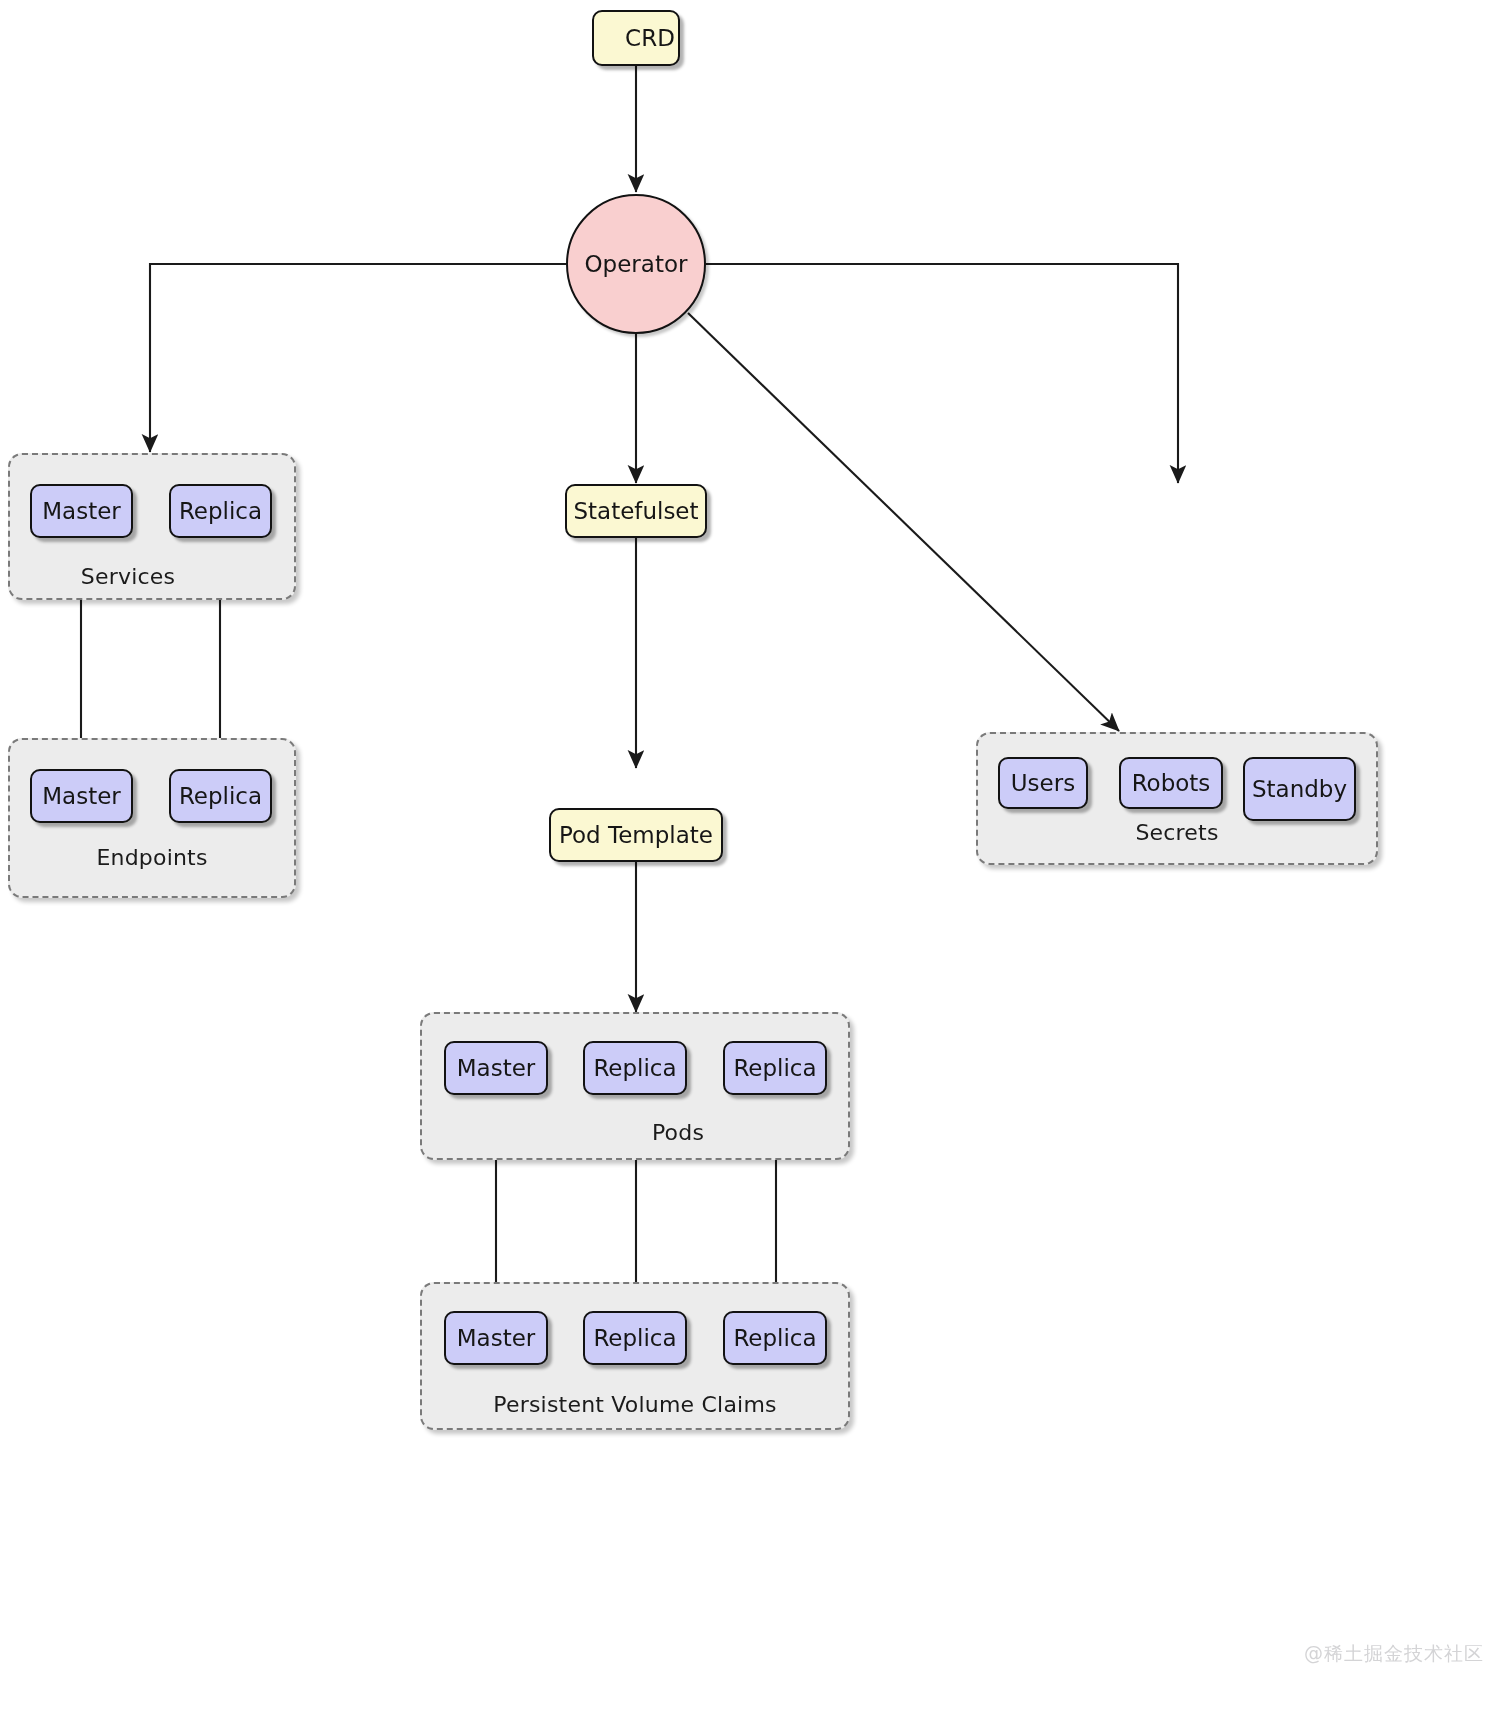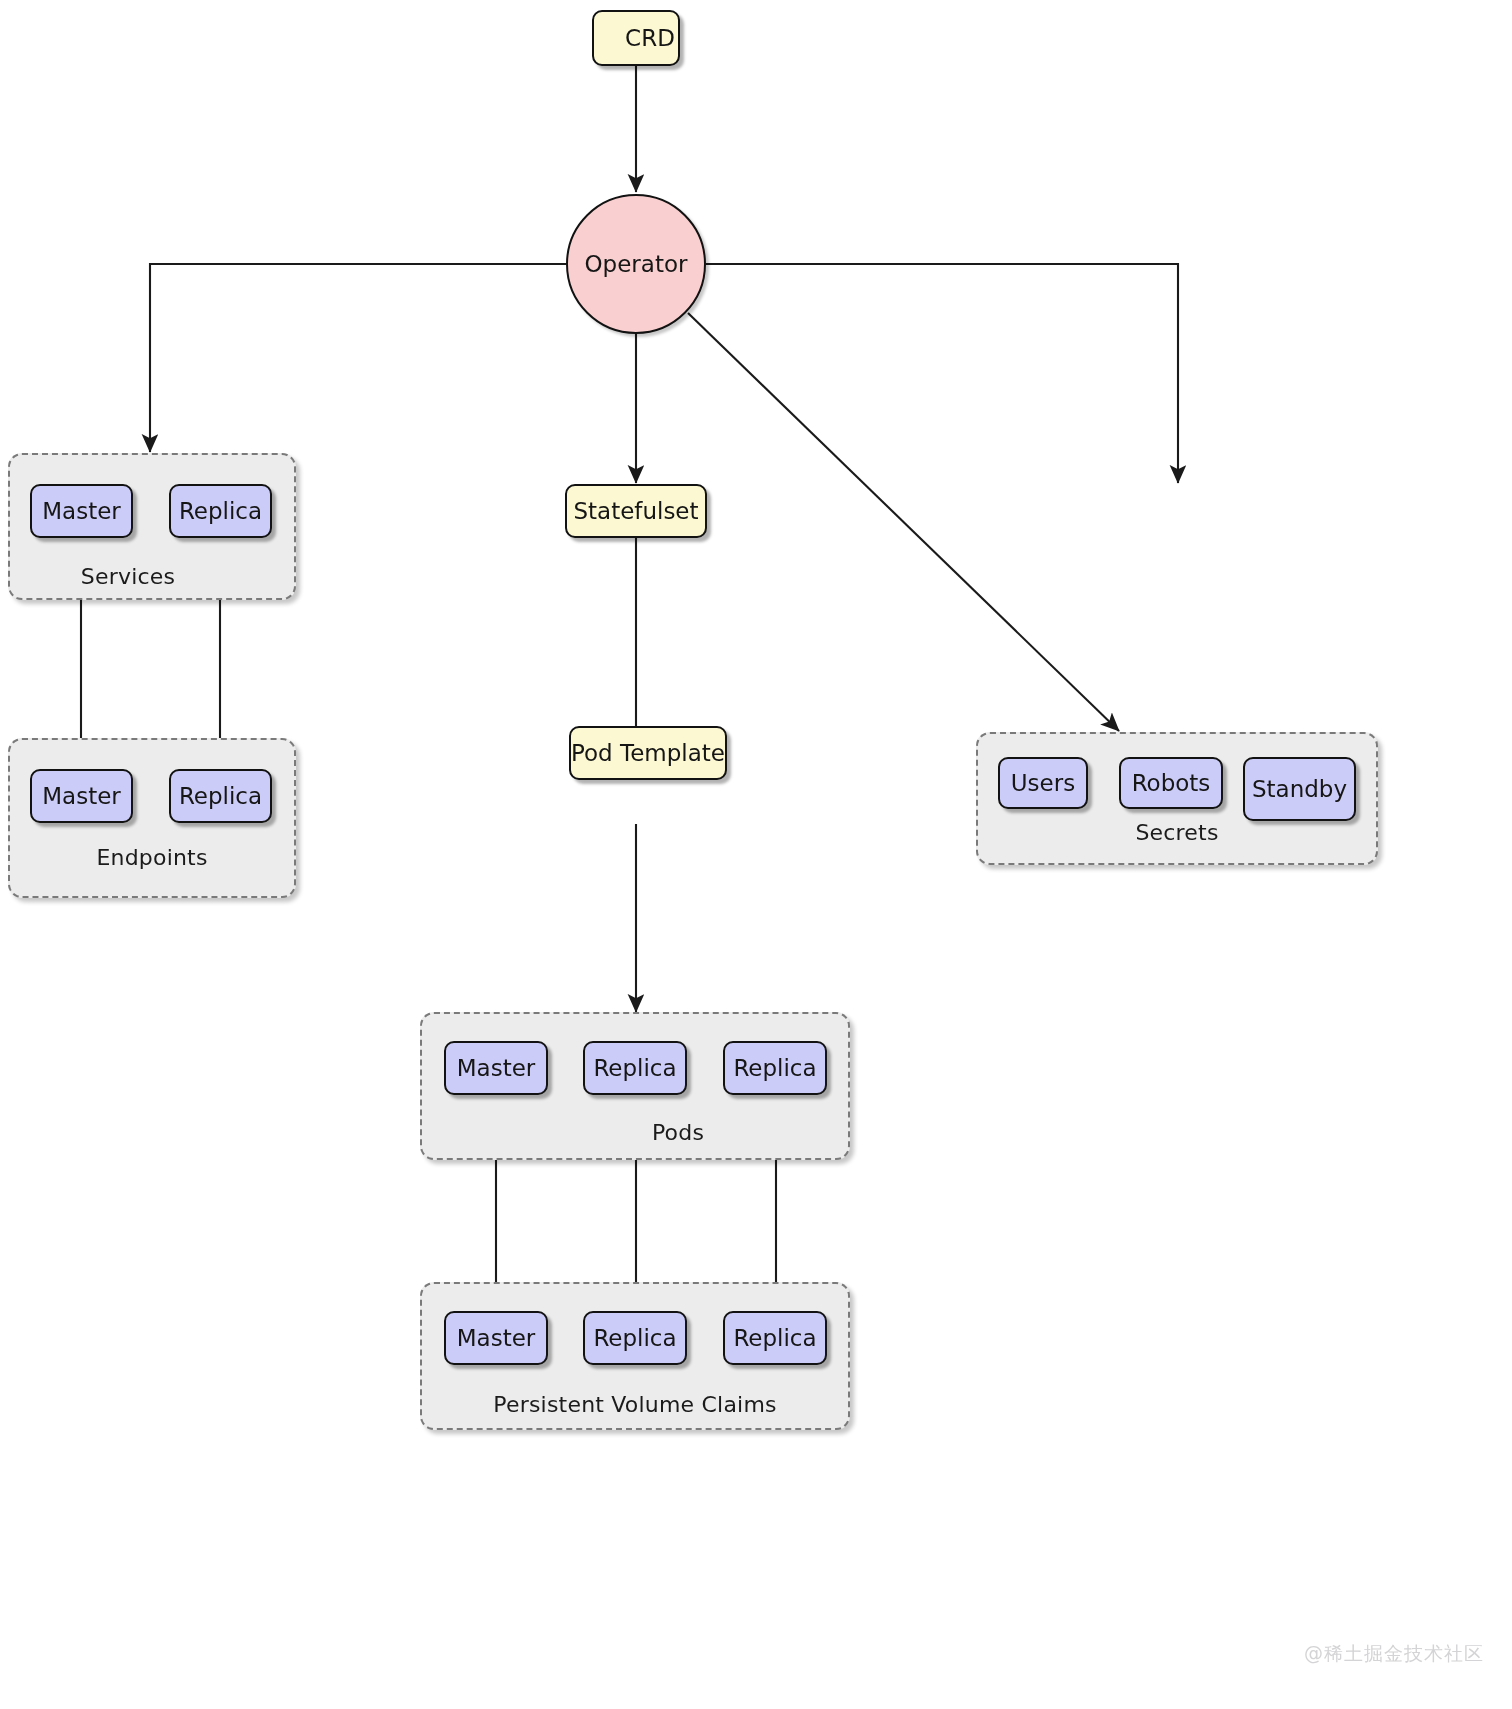--- a/index.html
+++ b/index.html
@@ -131,21 +131,21 @@
   </div>
 
   <div class="circle-node" style="left:566px; top:194px; width:140px; height:140px;text-align:right;">
     <span>Operator</span>
   </div>
 
   <div class="node yellow" style="left:565px; top:484px; width:142px; height:54px;">
     <span>Statefulset</span>
   </div>
 
-  <div class="node yellow" style="left:549px; top:726px; width:158px; height:54px;margin-left:20px;">
+  <div class="node yellow" style="left:549px; top:808px; width:174px; height:54px;">
     <span>Pod Template</span>
   </div>
 
 
   <div class="group" style="left:8px; top:453px; width:288px; height:147px;"></div>
   <div class="node purple" style="left:30px; top:484px; width:103px; height:54px;">
     <span>Master</span>
   </div>
   <div class="node purple" style="left:169px; top:484px; width:103px; height:54px;">
     <span>Replica</span>

